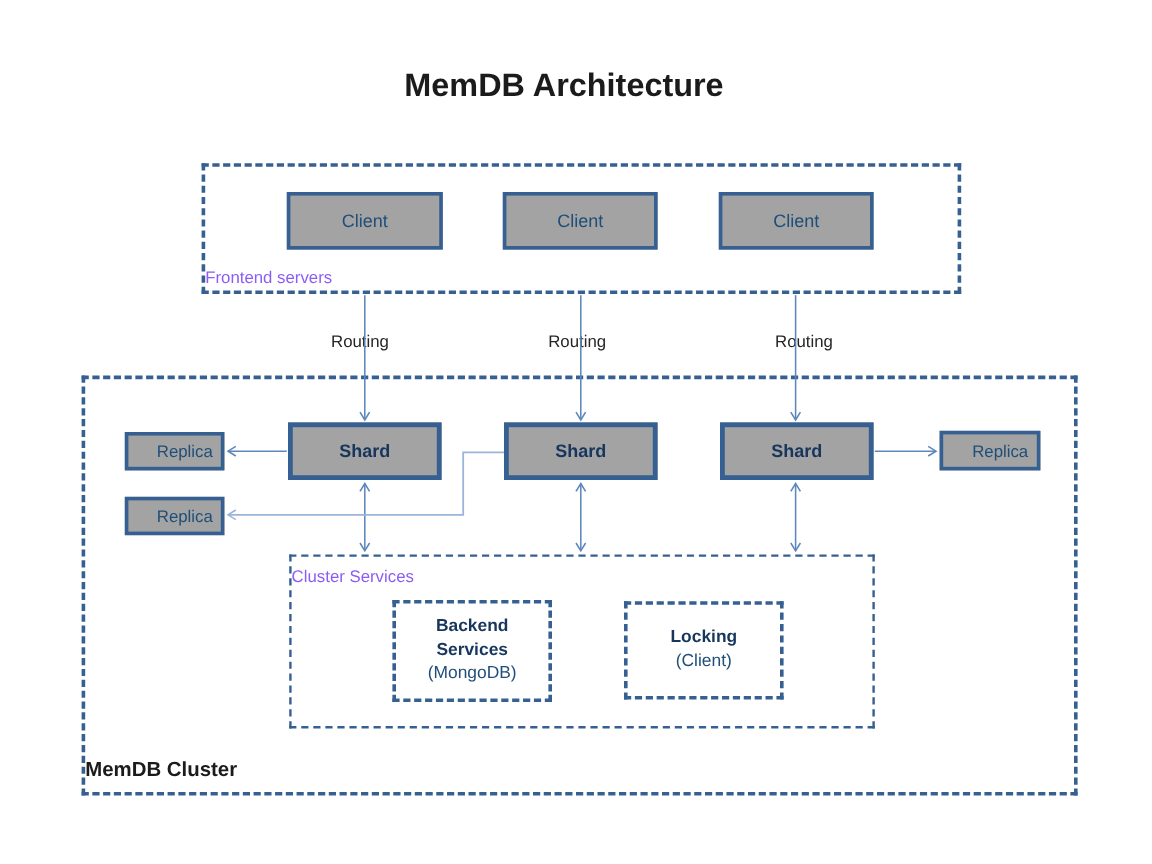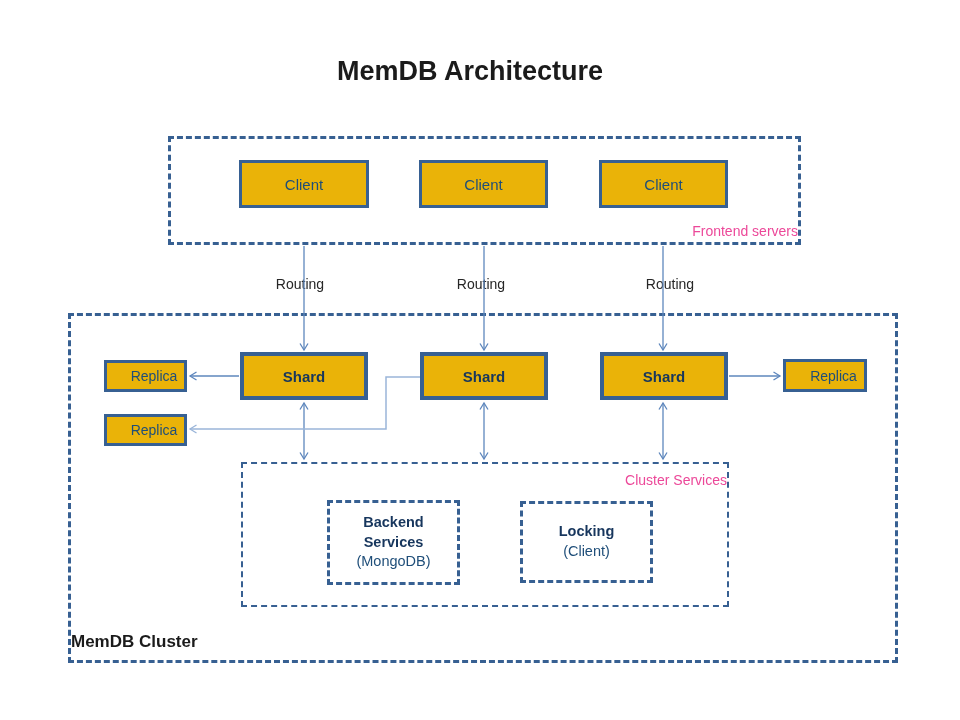--- a/index.html
+++ b/index.html
@@ -10,27 +10,27 @@
     --arrow:#5e87bd;
     --arrow-light:#9ab5d9;
   }
   *{margin:0;padding:0;box-sizing:border-box;}
   html,body{background:#ffffff;}
   body{font-family:"Liberation Sans","DejaVu Sans",sans-serif;}
   .canvas{position:relative;width:951px;height:720px;background:#ffffff;overflow:hidden;}
   .title{position:absolute;top:56px;left:0;width:940px;text-align:center;
          font-size:27px;font-weight:bold;color:var(--text-black);letter-spacing:0px;}
   .dashed-box{position:absolute;border:3px dashed var(--border);background:transparent;}
-  .solid-box{position:absolute;border:3px solid var(--border);background:#eab308;
+  .solid-box{position:absolute;border:3px solid var(--border);background:#a3a3a3;
              display:flex;align-items:center;justify-content:center;
              font-size:15px;color:var(--text-blue);}
   .shard{border-width:4px;font-weight:bold;color:var(--text-navy);}
   .replica{font-size:14px;padding-left:17px;}
-  .zone-label{position:absolute;left:0;right:0;text-align:right;
-              font-size:14px;color:#ec4899;}
+  .zone-label{position:absolute;left:0;right:0;text-align:left;
+              font-size:14px;color:#8b5cf6;}
   .cluster-label{position:absolute;left:0;right:0;bottom:8px;text-align:left;
                  font-size:17px;font-weight:bold;color:var(--text-black);}
   .routing{position:absolute;top:276px;transform:translateX(-50%);
            font-size:14px;color:#262626;}
   .gs-box{border-width:2px;}
   .svc-box{position:absolute;border:3px dashed var(--border);background:#ffffff;
            display:flex;flex-direction:column;align-items:center;justify-content:center;
            text-align:center;line-height:1.35;}
   .svc-title{display:block;max-width:92px;font-size:14.5px;font-weight:bold;color:var(--text-navy);}
   .svc-sub{display:block;font-size:14.5px;color:var(--text-blue);}

